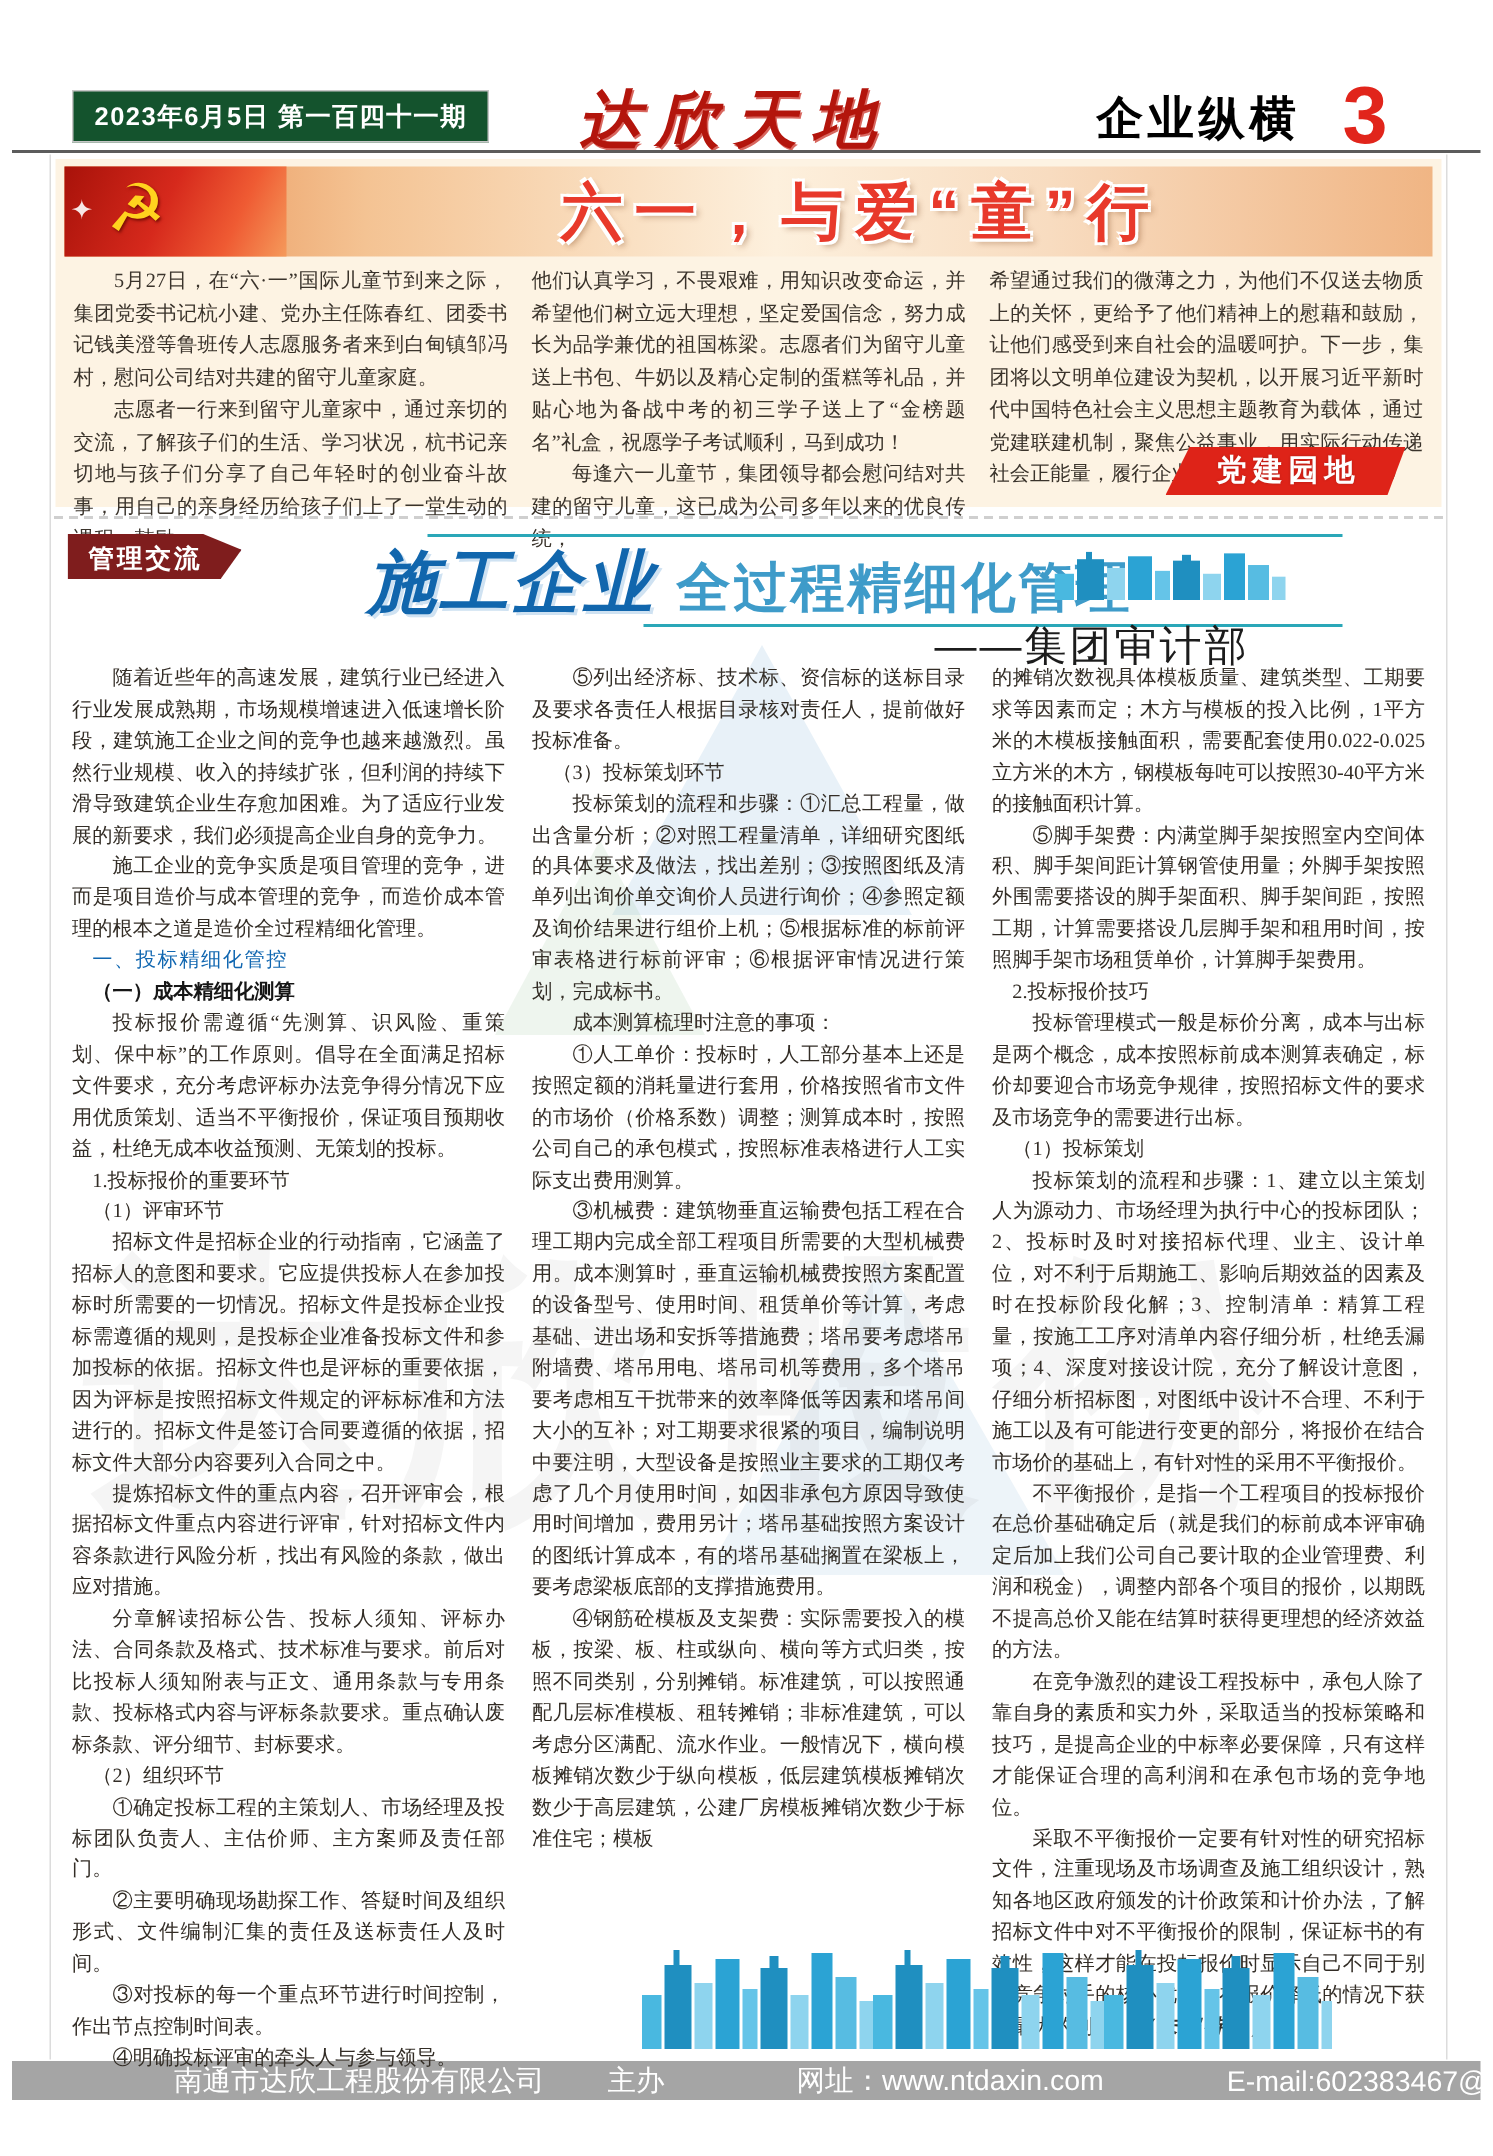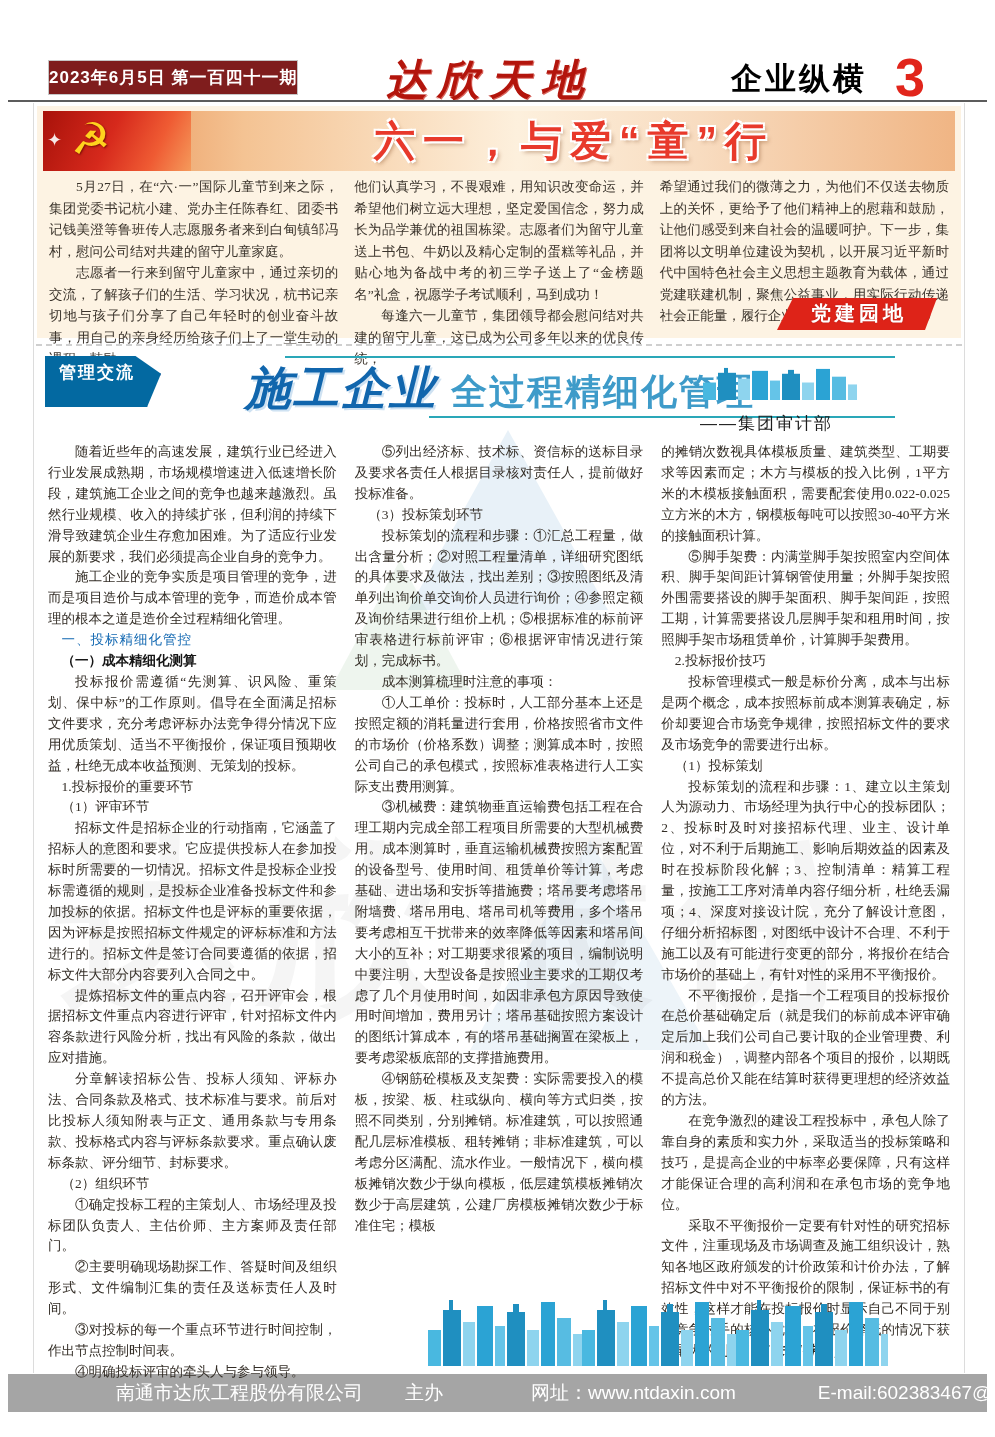--- a/index.html
+++ b/index.html
@@ -3,23 +3,23 @@
 <meta charset="utf-8">
 <style>
   html,body{margin:0;padding:0;}
   body{
     width:995px;height:1437px;position:relative;background:#ffffff;
     font-family:"Liberation Serif",serif;overflow:hidden;
   }
   
   .masthead{position:absolute;left:8px;right:8px;top:52px;height:48px;}
   .date-box{
-    position:absolute;left:40px;top:8px;background:#7f1d1d;color:#fff;
+    position:absolute;left:40px;top:8px;background:#14532d;color:#fff;
     font-family:"Liberation Sans",sans-serif;font-size:17px;font-weight:bold;
-    padding:5px 0;border:1px solid #c6c6c6;letter-spacing:1px;
+    padding:5px 14px;border:1px solid #c6c6c6;letter-spacing:1px;
   }
   .paper-title{
     position:absolute;left:0;right:16px;top:0;text-align:center;
     color:#b3150c;font-size:42px;font-weight:bold;font-style:italic;
     letter-spacing:10px;font-family:"Liberation Serif",serif;
     text-shadow:1px 1px 0 #d8675f;
   }
   .section-name{
     position:absolute;right:120px;top:6px;font-size:31px;font-weight:bold;
     color:#000000;letter-spacing:3px;font-family:"Liberation Serif",serif;
@@ -68,41 +68,41 @@
     font-family:"Liberation Sans",sans-serif;font-weight:bold;font-size:20px;
     padding:2px 30px 3px 34px;letter-spacing:4px;
     clip-path:polygon(16px 0,100% 0,calc(100% - 12px) 100%,0 100%);
     text-shadow:0 0 2px rgba(0,0,0,.2);
     text-align:center;
   }
   .dash{position:absolute;left:36px;right:33px;top:344px;border-top:2px dashed #cfcfcf;}
   
   .s2head{position:absolute;left:37px;right:34px;top:350px;height:90px;}
   .tag{
-    position:absolute;left:8px;top:6px;background:#0369a1;color:#fff;
+    position:absolute;left:8px;top:6px;background:#7f1d1d;color:#fff;
     font-family:"Liberation Sans",sans-serif;font-size:17px;font-weight:bold;
-    padding:5px 26px 23px 14px;letter-spacing:2px;
+    padding:5px 26px 2px 14px;letter-spacing:2px;
     clip-path:polygon(0 0,78% 0,100% 35%,88% 100%,0 100%);
     box-shadow:2px 2px 0 #6e74ad;
   }
   .line-top{position:absolute;left:248px;right:66px;top:6px;border-top:2px solid #2aa7b8;}
   .line-bottom{position:absolute;left:392px;right:66px;top:66px;border-top:2px solid #2aa7b8;}
   .s2title{position:absolute;left:208px;top:8px;white-space:nowrap;}
   .s2title .t1{
     font-family:"Liberation Sans",sans-serif;font-weight:900;font-style:italic;
     font-size:46px;color:#1166ad;letter-spacing:2px;
     text-shadow:2px 2px 0 #cfe2f2;
   }
   .s2title .t2{
     font-family:"Liberation Serif",serif;font-weight:bold;
     font-size:36px;color:#3e9bc9;letter-spacing:2px;margin-left:10px;
   }
   .s2byline{
     position:absolute;right:128px;top:62px;font-family:"Liberation Sans",sans-serif;
-    font-size:17px;color:#1c1c1c;letter-spacing:2px;
+    font-size:28px;color:#1c1c1c;letter-spacing:2px;
   }
   .sky-title{position:absolute;right:98px;top:16px;width:160px;height:34px;}
   
   .s2body{
     position:absolute;left:48px;right:45px;top:442px;height:888px;
     display:flex;gap:18px;z-index:2;
   }
   .s2body .col{flex:1;font-size:13.5px;line-height:20.9px;text-align:justify;color:#332d26;}
   .s2body .col p,.a1-cols .col p{margin:0;}
   .b-p{text-indent:2em;}
@@ -123,23 +123,23 @@
   .tri2{left:330px;top:560px;border-left:70px solid transparent;border-right:70px solid transparent;border-bottom:130px solid rgba(150,190,150,.16);}
   .tri3{left:470px;top:840px;border-left:120px solid transparent;border-right:120px solid transparent;border-bottom:210px solid rgba(125,175,215,.14);}
   .wm-text{
     position:absolute;left:55px;top:800px;font-size:190px;font-weight:bold;
     color:rgba(90,90,90,.06);letter-spacing:14px;z-index:0;white-space:nowrap;
     font-family:"Liberation Serif",serif;
   }
   
   .sky-bottom{position:absolute;left:428px;top:1296px;width:460px;height:70px;z-index:3;}
   .footer{
-    position:absolute;left:8px;right:8px;top:1374px;height:38px;background:#a5a5a5;
+    position:absolute;left:8px;right:8px;top:1374px;height:26px;background:#a5a5a5;
     color:#fff;font-family:"Liberation Sans",sans-serif;font-size:19px;
-    display:flex;align-items:center;white-space:nowrap;
+    display:flex;align-items:flex-end;white-space:nowrap;
   }
   .footer span{display:inline-block;}
   .f1{margin-left:108px;} .f2{margin-left:42px;} .f3{margin-left:88px;} .f4{margin-left:82px;}
   .defs-holder{position:absolute;width:0;height:0;overflow:hidden;}
 </style>
 </head>
 <body>
 
 <svg class="defs-holder" aria-hidden="true">
   <defs>

